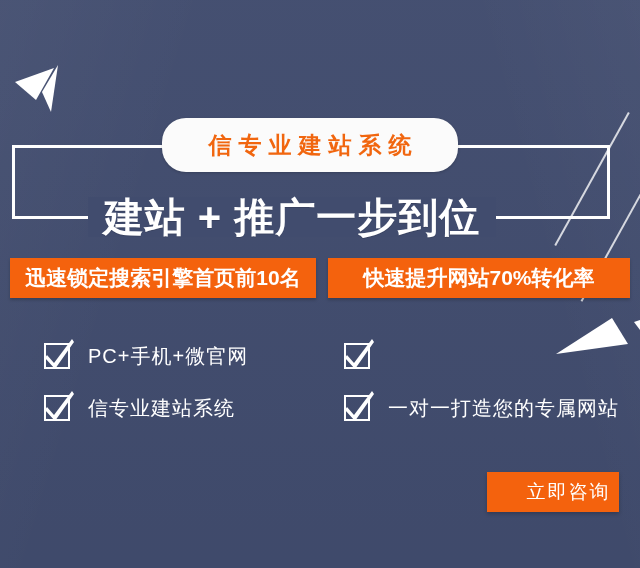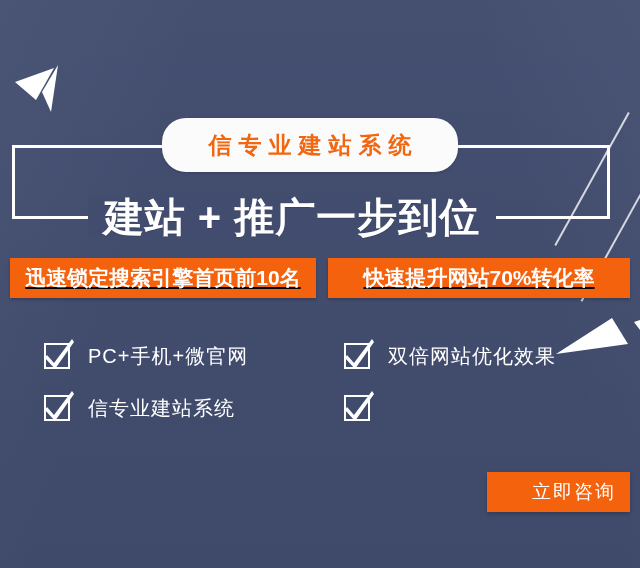--- a/index.html
+++ b/index.html
@@ -110,21 +110,20 @@
     text-shadow: 0 1px 0 rgba(0,0,0,0.12);
   }
 
   
   .bars {
     position: absolute;
     left: 10px; top: 258px;
     width: 620px; height: 40px;
     display: flex;
     gap: 12px;
-    text-decoration: underline;
   }
   .bar {
     background: #f4620d;
     display: flex;
     align-items: center;
     justify-content: center;
     color: #ffffff;
     white-space: nowrap;
     box-shadow: 0 2px 3px rgba(0,0,0,0.20);
   }
@@ -164,21 +163,21 @@
     font-size: 20px;
     font-weight: 400;
     letter-spacing: 1px;
     white-space: nowrap;
   }
 
   
   .cta {
     position: absolute;
     left: 487px; top: 472px;
-    width: 143px; height: 40px;
+    width: 132px; height: 40px;
     background: #f4620d;
     border: none;
     color: #ffffff;
     font-size: 19px;
     font-weight: 400;
     letter-spacing: 2px;
     font-family: "Liberation Sans", "DejaVu Sans", sans-serif;
     cursor: pointer;
     display: flex;
     align-items: center;
@@ -236,37 +235,37 @@
       </span>
       <span class="feature-label">PC+手机+微官网</span>
     </div>
 
     <div class="feature">
       <span class="check-box">
         <svg width="32" height="34" viewBox="0 0 32 34">
           <path d="M4 16 L11 24 L29 0 L31 3 L12 30 L2 19 Z" fill="#ffffff"></path>
         </svg>
       </span>
-      <span class="feature-label">双倍网站优化效果</span>
     </div>
 
     <div class="feature">
       <span class="check-box">
         <svg width="32" height="34" viewBox="0 0 32 34">
           <path d="M4 16 L11 24 L29 0 L31 3 L12 30 L2 19 Z" fill="#ffffff"></path>
         </svg>
       </span>
       <span class="feature-label">信专业建站系统</span>
     </div>
 
     <div class="feature">
       <span class="check-box">
         <svg width="32" height="34" viewBox="0 0 32 34">
           <path d="M4 16 L11 24 L29 0 L31 3 L12 30 L2 19 Z" fill="#ffffff"></path>
         </svg>
       </span>
+      <span class="feature-label">一对一打造您的专属网站</span>
     </div>
 
   </div>
 
   <button class="cta">立即咨询</button>
 
 </div>
 
 </body></html>

